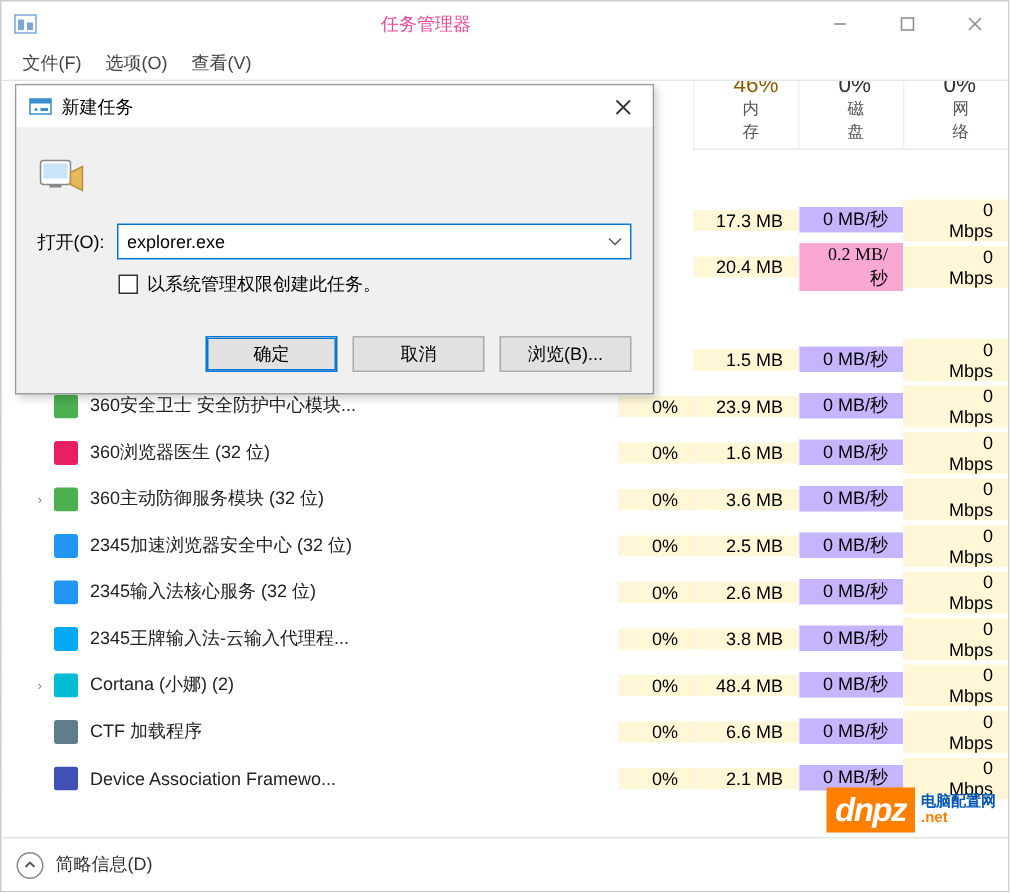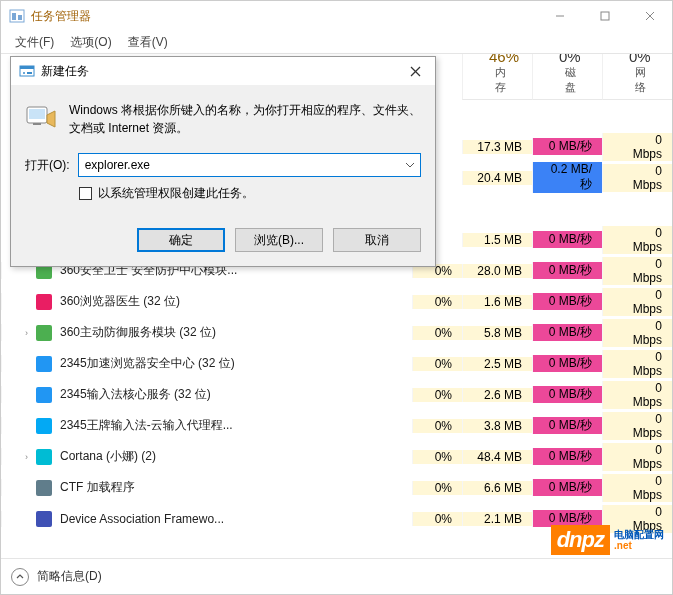--- a/index.html
+++ b/index.html
@@ -1,20 +1,20 @@
 <!DOCTYPE html>
 <html><head>
 <meta charset="utf-8">
 <style>
 * { box-sizing: border-box; margin: 0; padding: 0; font-family: "Microsoft YaHei", "Segoe UI", sans-serif; }
 body { width: 673px; height: 595px; background: #fff; position: relative; overflow: hidden; font-size: 12px; }
 
 
 .main-window { width: 673px; height: 595px; border: 1px solid #ccc; background: #fff; display: flex; flex-direction: column; }
-.titlebar { height: 30px; display: flex; align-items: center; padding: 0 0 0 8px; color: #a16207; }
+.titlebar { height: 30px; display: flex; align-items: center; padding: 0 0 0 8px; color: #ec4899; text-align: center; }
 .titlebar .icon-slot { width: 16px; height: 16px; margin-right: 6px; }
 .titlebar .title-text { flex: 1; font-size: 12px; }
 .win-controls { display: flex; }
 .win-btn { width: 45px; height: 30px; display: flex; align-items: center; justify-content: center; color: #888; cursor: default; }
 
 .menubar { height: 22px; display: flex; align-items: center; padding: 0 6px; color: #444; }
 .menu-item { padding: 2px 8px; font-size: 12px; }
 
 
 .content { flex: 1; position: relative; overflow: hidden; }
@@ -31,23 +31,23 @@
 .col-net { width: 70px; }
 
 .tbody { position: absolute; top: 46px; left: 0; right: 0; bottom: 0; }
 .row { height: 31px; display: flex; align-items: center; border-bottom: 0px solid #f0f0f0; }
 .row .cell { padding: 0 10px; text-align: right; font-size: 12px; border-left: 1px solid #f5f5f5; }
 .row .name { flex: 1; display: flex; align-items: center; gap: 8px; padding-left: 18px; text-align: right; color: #222; overflow: hidden; white-space: nowrap; text-overflow: ellipsis; }
 .row .chev { width: 8px; color: #888; font-size: 9px; }
 .row .app-icon { width: 16px; height: 16px; background: #6aa7e8; border-radius: 2px; flex-shrink: 0; }
 .cell.cpu { width: 50px; background: #fff7d6; }
 .cell.mem { width: 70px; background: #fff7d6; }
-.cell.disk { width: 70px; background: #ec4899; }
+.cell.disk { width: 70px; background: #c4b5fd; }
 .cell.net { width: 70px; background: #fff7d6; padding-left: 24px; }
-.cell.heat { background: #3b82f6; }
+.cell.heat { background: #f9a8d4; font-family: Liberation Serif, serif; }
 
 .footer { position: absolute; bottom: 0; left: 0; right: 0; height: 36px; border-top: 1px solid #e5e5e5; display: flex; align-items: center; padding: 4px 10px; gap: 8px; color: #333; }
 .footer .up-icon { width: 18px; height: 18px; border: 1px solid #888; border-radius: 50%; display: flex; align-items: center; justify-content: center; font-size: 10px; }
 
 
 .dialog { position: absolute; left: 10px; top: 56px; width: 426px; background: #f0f0f0; border: 1px solid #9a9a9a; box-shadow: 2px 2px 6px rgba(0,0,0,0.2); z-index: 10; }
 .dialog .dlg-titlebar { height: 28px; background: #fff; display: flex; align-items: center; padding: 0 4px 0 8px; }
 .dialog .dlg-titlebar .dlg-icon { width: 16px; height: 16px; margin-right: 6px; }
 .dialog .dlg-title { flex: 1; font-size: 12px; color: #000; }
 .dialog .dlg-close { width: 32px; height: 22px; display: flex; align-items: center; justify-content: center; font-size: 14px; }
@@ -177,21 +177,21 @@
             <div class="cell disk">0 MB/秒</div>
             <div class="cell net">0 Mbps</div>
           </div>
           <div class="row">
             <div class="cell name">
               <span class="chev"></span>
               <span class="app-icon" style="background: rgb(76, 175, 80);"></span>
               <span>360安全卫士 安全防护中心模块...</span>
             </div>
             <div class="cell cpu">0%</div>
-            <div class="cell mem">28.0 MB</div>
+            <div class="cell mem">23.9 MB</div>
             <div class="cell disk">0 MB/秒</div>
             <div class="cell net">0 Mbps</div>
           </div>
           <div class="row">
             <div class="cell name">
               <span class="chev"></span>
               <span class="app-icon" style="background: rgb(233, 30, 99);"></span>
               <span>360浏览器医生 (32 位)</span>
             </div>
             <div class="cell cpu">0%</div>
@@ -199,21 +199,21 @@
             <div class="cell disk">0 MB/秒</div>
             <div class="cell net">0 Mbps</div>
           </div>
           <div class="row">
             <div class="cell name">
               <span class="chev">›</span>
               <span class="app-icon" style="background: rgb(76, 175, 80);"></span>
               <span>360主动防御服务模块 (32 位)</span>
             </div>
             <div class="cell cpu">0%</div>
-            <div class="cell mem">5.8 MB</div>
+            <div class="cell mem">3.6 MB</div>
             <div class="cell disk">0 MB/秒</div>
             <div class="cell net">0 Mbps</div>
           </div>
           <div class="row">
             <div class="cell name">
               <span class="chev"></span>
               <span class="app-icon" style="background: rgb(33, 150, 243);"></span>
               <span>2345加速浏览器安全中心 (32 位)</span>
             </div>
             <div class="cell cpu">0%</div>
@@ -311,42 +311,41 @@
   <div class="dlg-body">
     <div class="dlg-desc-row">
       <span class="dlg-run-icon">
         <svg viewBox="0 0 32 32">
             <rect x="2" y="6" width="20" height="16" rx="2" fill="#fff" stroke="#888"></rect>
             <rect x="4" y="8" width="16" height="10" fill="#c9e3f7"></rect>
             <rect x="8" y="22" width="8" height="2" fill="#888"></rect>
             <polygon points="22,14 30,10 30,26 22,22" fill="#e8b85c" stroke="#b8923c"></polygon>
           </svg>
       </span>
-      <div class="dlg-desc">Windows 将根据你所键入的名称，为你打开相应的程序、文件夹、文档或 Internet 资源。</div>
     </div>
     <div class="dlg-input-row">
       <span class="dlg-label">打开(O):</span>
       <div class="dlg-input-wrap">
         <input class="dlg-input" type="text" value="explorer.exe" style="">
         <span class="dlg-combo-arrow">
           <svg width="10" height="6">
               <polyline points="1,1 5,5 9,1" fill="none" stroke="#555"></polyline>
             </svg>
         </span>
       </div>
     </div>
     <div class="dlg-check-row">
       <span class="dlg-check"></span>
       <span>以系统管理权限创建此任务。</span>
     </div>
   </div>
   <div class="dlg-buttons">
     <div class="dlg-btn primary">确定</div>
+    <div class="dlg-btn">取消</div>
     <div class="dlg-btn">浏览(B)...</div>
-    <div class="dlg-btn">取消</div>
   </div>
 </div>
 
 <div class="watermark">
   <div class="wm-box">
     <div class="wm-left">dnpz</div>
     <div class="wm-right">
       <span class="l1">电脑配置网</span>
       <span class="l2">.net</span>
     </div>

